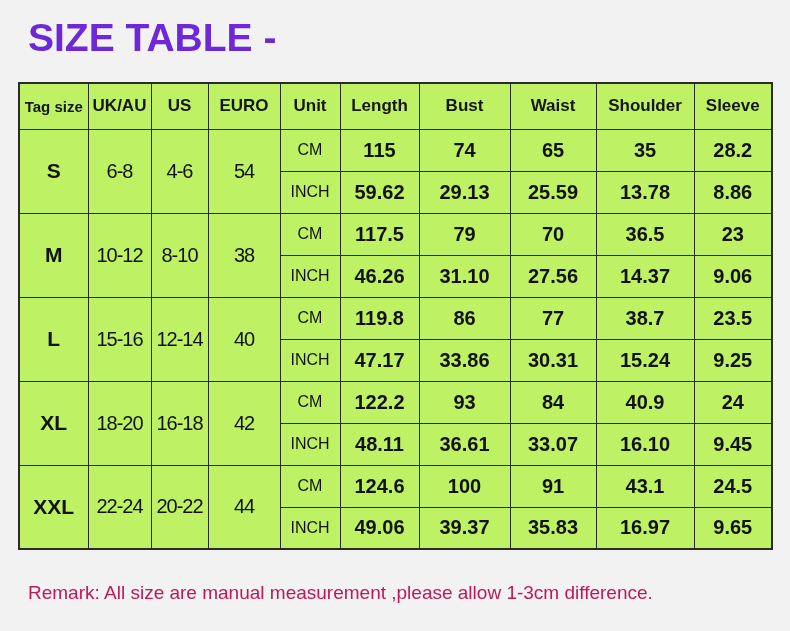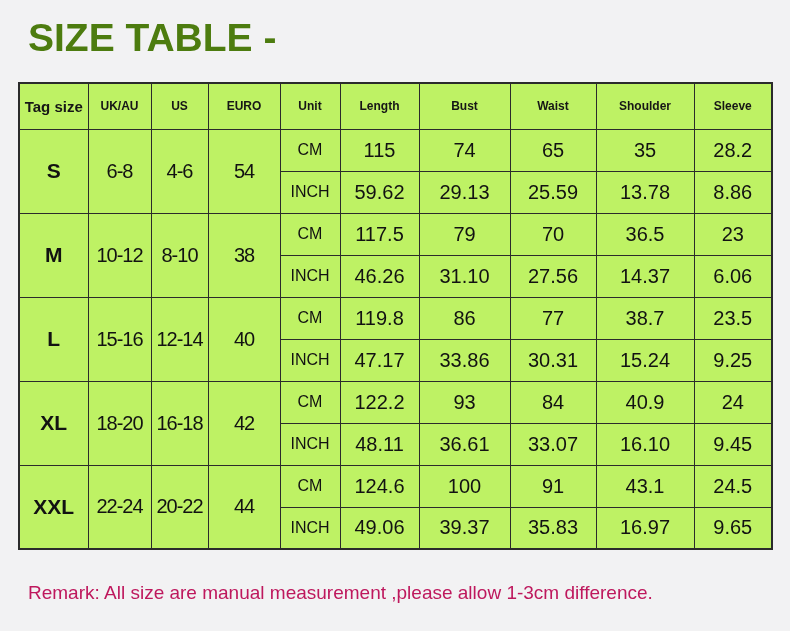--- a/index.html
+++ b/index.html
@@ -13,21 +13,21 @@
     font-family: "Liberation Sans", sans-serif;
     color: #121212;
     overflow: hidden;
     position: relative;
   }
   .page-title {
     margin: 16px 0 0 28px;
     font-size: 39px;
     font-weight: 700;
     letter-spacing: 0px;
-    color: #4d7c0f;
+    color: #6d28d9;
     font-family: "Liberation Sans", sans-serif;
   }
   table.size-table {
     border-collapse: collapse;
     table-layout: fixed;
     margin: 22px 0 0 18px;
     width: 753px;
     border: 2px solid #2b2b2b;
     background: #bef264;
   }
@@ -36,41 +36,41 @@
     border: 1px solid #2b2b2b;
     text-align: center;
     vertical-align: middle;
     padding: 0;
     overflow: hidden;
     white-space: nowrap;
   }
   .size-table thead tr { height: 46px; }
   .size-table tbody tr { height: 42px; }
   .size-table th {
-    font-size: 12px;
+    font-size: 17px;
     font-weight: 700;
     color: #161616;
   }
   .size-table th.th-tagsize { font-size: 15px; }
   td.tag-cell {
     font-size: 21px;
     font-weight: 700;
   }
   td.range-cell {
     font-size: 20px;
     font-weight: 400;
     letter-spacing: -1px;
   }
   td.unit-cell {
     font-size: 16px;
     font-weight: 400;
   }
   td.value-cell {
     font-size: 20px;
-    font-weight: 400;
+    font-weight: 700;
   }
   .remark {
     position: absolute;
     left: 28px;
     top: 582px;
     font-size: 19px;
     font-weight: 400;
     color: #be185d;
   }
 </style>
@@ -140,21 +140,21 @@
       <td class="value-cell">70</td>
       <td class="value-cell">36.5</td>
       <td class="value-cell">23</td>
     </tr>
     <tr>
       <td class="unit-cell">INCH</td>
       <td class="value-cell">46.26</td>
       <td class="value-cell">31.10</td>
       <td class="value-cell">27.56</td>
       <td class="value-cell">14.37</td>
-      <td class="value-cell">6.06</td>
+      <td class="value-cell">9.06</td>
     </tr>
 
     <tr>
       <td rowspan="2" class="tag-cell">L</td>
       <td rowspan="2" class="range-cell">15-16</td>
       <td rowspan="2" class="range-cell">12-14</td>
       <td rowspan="2" class="range-cell">40</td>
       <td class="unit-cell">CM</td>
       <td class="value-cell">119.8</td>
       <td class="value-cell">86</td>

